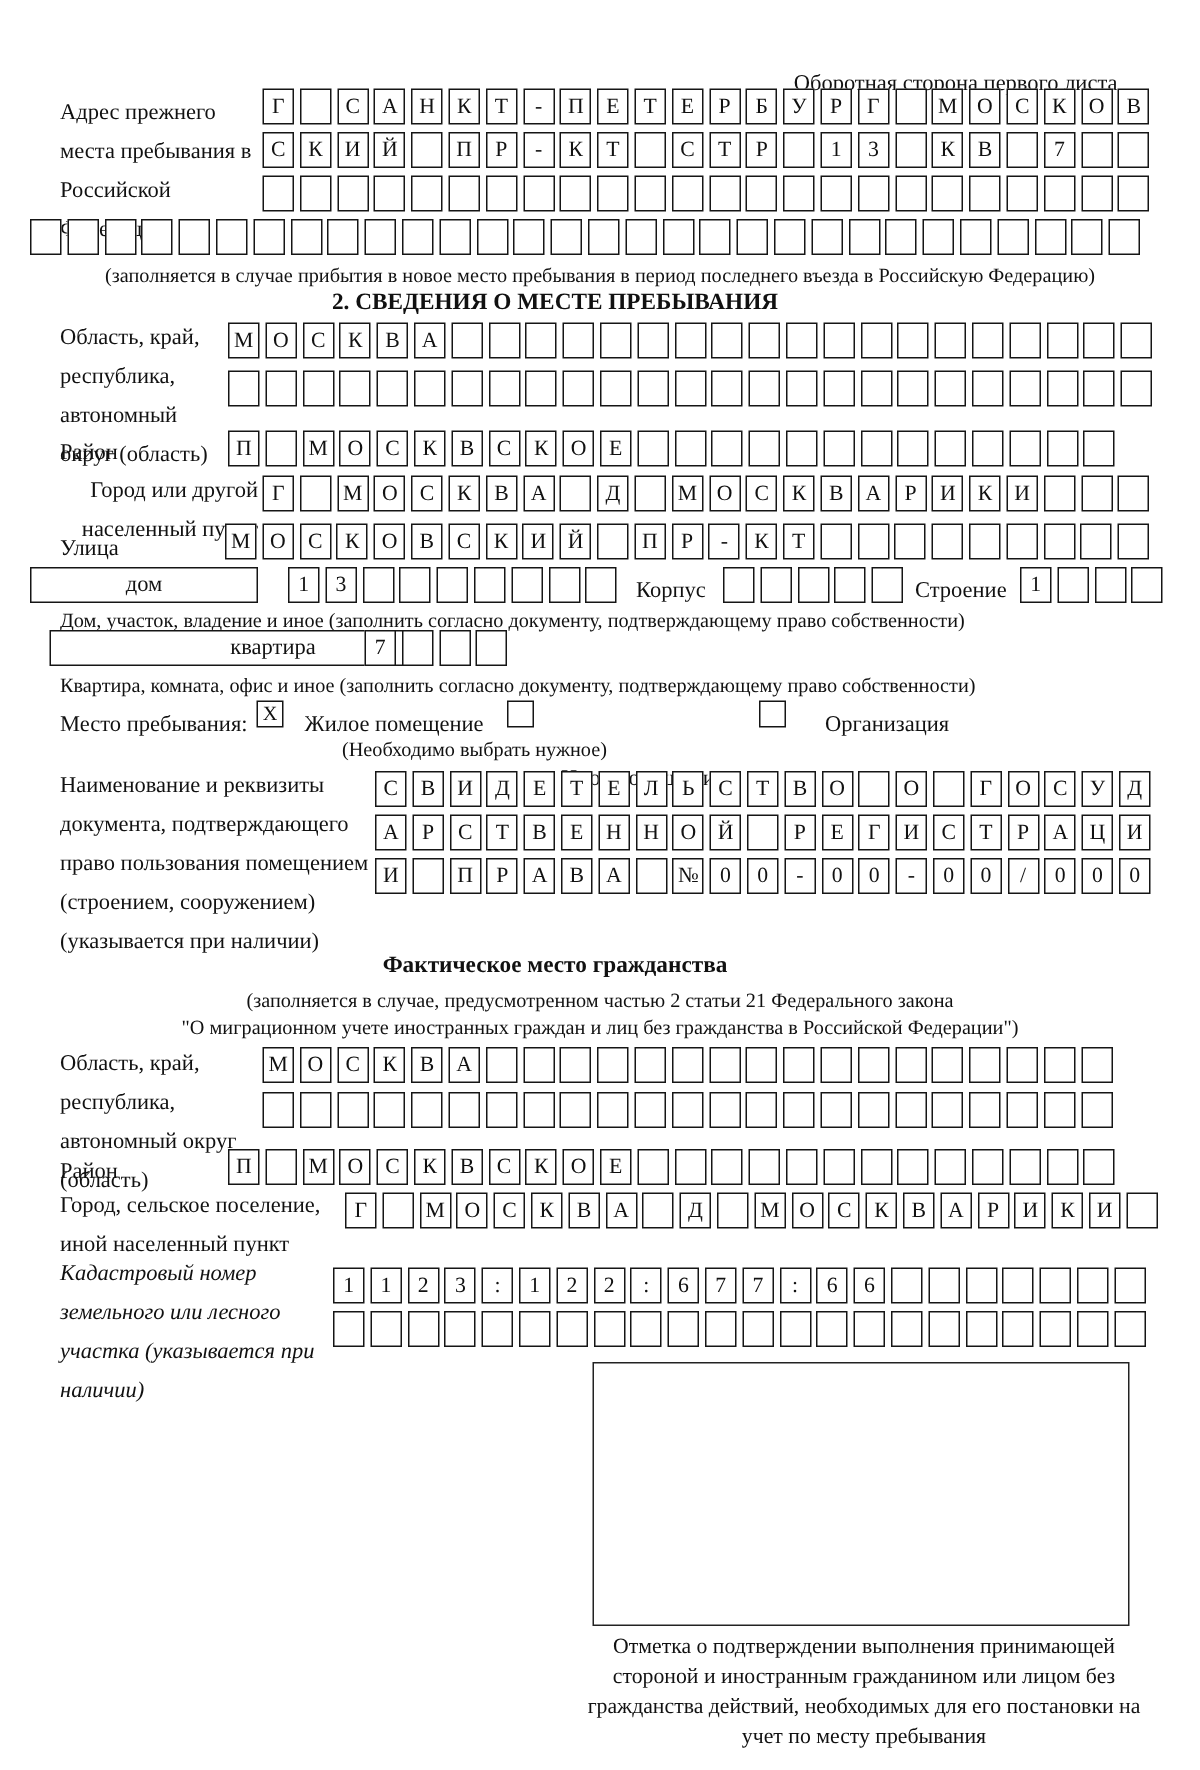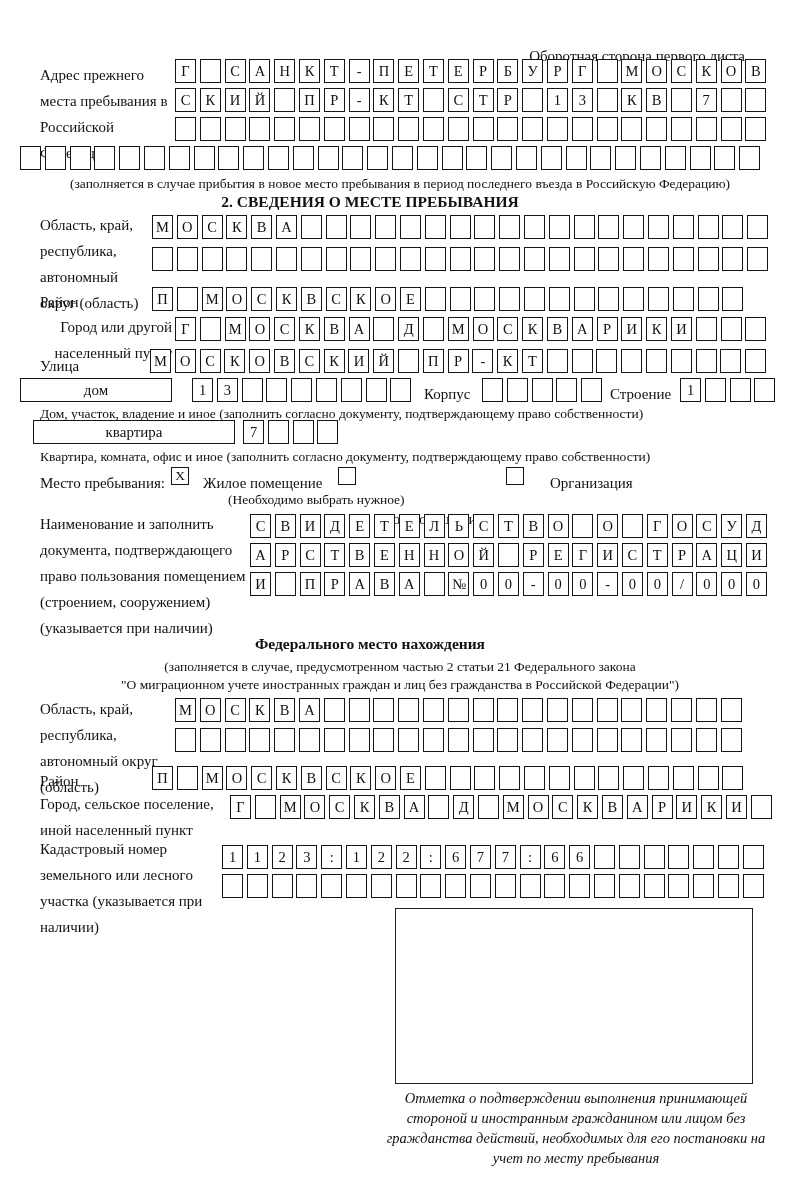--- a/index.html
+++ b/index.html
@@ -317,39 +317,39 @@
     </div>
   <div class="abs lbl" style="left:610px;top:381px;">Строение</div>
   <div class="abs cellrow" style="left:680px;top:378px;">
       <span class="cell">1</span>
       <span class="cell"></span>
       <span class="cell"></span>
       <span class="cell"></span>
     </div>
   <div class="abs caption" style="left:40px;top:406px;">Дом, участок, владение и иное (заполнить согласно документу, подтверждающему право собственности)</div>
 
-  <div class="abs wbox" style="left:33px;top:420px;width:200px;">квартира</div>
+  <div class="abs wbox" style="left:33px;top:420px;width:200px;padding-left:48px;">квартира</div>
   <div class="abs cellrow" style="left:243px;top:420px;">
       <span class="cell">7</span>
       <span class="cell"></span>
       <span class="cell"></span>
       <span class="cell"></span>
     </div>
   <div class="abs caption" style="left:40px;top:449px;">Квартира, комната, офис и иное (заполнить согласно документу, подтверждающему право собственности)</div>
 
   <div class="abs lbl" style="left:40px;top:470px;text-align:center;">Место пребывания:</div>
   <div class="abs chk" style="left:171px;top:467px;">X</div>
   <div class="abs lbl" style="left:203px;top:470px;">Жилое помещение</div>
   <div class="abs chk" style="left:338px;top:467px;"></div>
   <div class="abs lbl" style="left:374px;top:470px;margin-top:36px;">Иное помещение</div>
   <div class="abs chk" style="left:506px;top:467px;"></div>
   <div class="abs lbl" style="left:550px;top:470px;">Организация</div>
   <div class="abs caption" style="left:228px;top:492px;">(Необходимо выбрать нужное)</div>
 
-  <div class="abs lbl" style="left:40px;top:511px;width:212px;">Наименование и заполнить документа, подтверждающего право пользования помещением (строением, сооружением) (указывается при наличии)</div>
+  <div class="abs lbl" style="left:40px;top:511px;width:212px;">Наименование и реквизиты документа, подтверждающего право пользования помещением (строением, сооружением) (указывается при наличии)</div>
   <div class="abs cellrow" style="left:250px;top:514px;">
       <span class="cell">С</span>
       <span class="cell">В</span>
       <span class="cell">И</span>
       <span class="cell">Д</span>
       <span class="cell">Е</span>
       <span class="cell">Т</span>
       <span class="cell">Е</span>
       <span class="cell">Л</span>
       <span class="cell">Ь</span>
@@ -406,21 +406,21 @@
       <span class="cell">0</span>
       <span class="cell">-</span>
       <span class="cell">0</span>
       <span class="cell">0</span>
       <span class="cell">/</span>
       <span class="cell">0</span>
       <span class="cell">0</span>
       <span class="cell">0</span>
     </div>
 
-  <div class="abs title" style="top:635px;">Федерального место нахождения</div>
+  <div class="abs title" style="top:635px;">Фактическое место гражданства</div>
   <div class="abs caption-c" style="top:659px;">(заполняется в случае, предусмотренном частью 2 статьи 21 Федерального закона</div>
   <div class="abs caption-c" style="top:677px;">"О миграционном учете иностранных граждан и лиц без гражданства в Российской Федерации")</div>
 
   <div class="abs lbl" style="left:40px;top:696px;width:132px;">Область, край, республика, автономный округ (область)</div>
   <div class="abs cellrow" style="left:175px;top:698px;">
       <span class="cell">М</span>
       <span class="cell">О</span>
       <span class="cell">С</span>
       <span class="cell">К</span>
       <span class="cell">В</span>
@@ -516,21 +516,21 @@
       <span class="cell">К</span>
       <span class="cell">В</span>
       <span class="cell">А</span>
       <span class="cell">Р</span>
       <span class="cell">И</span>
       <span class="cell">К</span>
       <span class="cell">И</span>
       <span class="cell"></span>
     </div>
 
-  <div class="abs lbl" style="left:40px;top:836px;width:178px;">Кадастровый номер земельного или лесного участка (указывается при наличии)</div>
+  <div class="abs lbl" style="left:40px;top:836px;width:178px;font-style:italic;">Кадастровый номер земельного или лесного участка (указывается при наличии)</div>
   <div class="abs cellrow" style="left:222px;top:845px;">
       <span class="cell">1</span>
       <span class="cell">1</span>
       <span class="cell">2</span>
       <span class="cell">3</span>
       <span class="cell">:</span>
       <span class="cell">1</span>
       <span class="cell">2</span>
       <span class="cell">2</span>
       <span class="cell">:</span>
@@ -567,15 +567,15 @@
       <span class="cell"></span>
       <span class="cell"></span>
       <span class="cell"></span>
       <span class="cell"></span>
       <span class="cell"></span>
       <span class="cell"></span>
       <span class="cell"></span>
     </div>
 
   <div class="abs stamp" style="left:395px;top:908px;width:356px;height:174px;"></div>
-  <div class="abs stamp-cap" style="left:385px;top:1088px;width:382px;font-style:italic;">Отметка о подтверждении выполнения принимающей стороной и иностранным гражданином или лицом без гражданства действий, необходимых для его постановки на учет по месту пребывания</div>
+  <div class="abs stamp-cap" style="left:385px;top:1088px;width:382px;">Отметка о подтверждении выполнения принимающей стороной и иностранным гражданином или лицом без гражданства действий, необходимых для его постановки на учет по месту пребывания</div>
 
 </div>
 
 </body></html>

